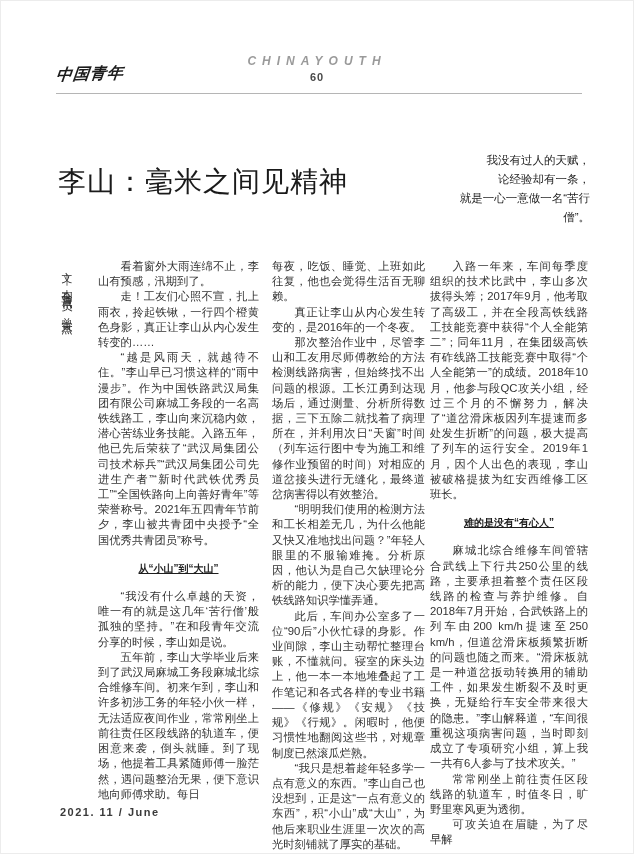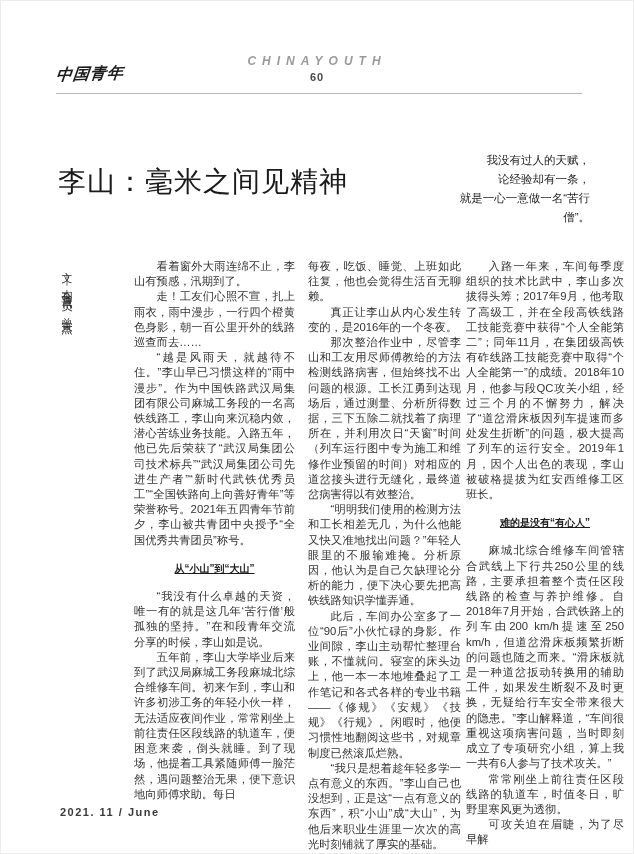--- a/index.html
+++ b/index.html
@@ -86,21 +86,20 @@
   }
   
   .col {
     position: absolute;
     top: 258px;
     width: 161px;
     font-size: 11.3px;
     line-height: 15.2px;
     text-align: justify;
     color: #333333;
-    margin-left: 36px;
   }
   .col-1 { left: 97px; }
   .col-2 { left: 271px; width: 153px; }
   .col-3 { left: 429px; width: 158px; }
   .para {
     margin: 0;
     text-indent: 2em;
   }
   .para.no-indent { text-indent: 0; }
   .subhead {
@@ -135,21 +134,21 @@
 <div class="pull-quote">
   <span>我没有过人的天赋，</span>
   <span>论经验却有一条，</span>
   <span>就是一心一意做一名“苦行僧”。</span>
 </div>
 
 <div class="byline-vertical">文｜本刊通讯员　曾宣杰</div>
 
 <div class="col col-1">
     <p class="para">看着窗外大雨连绵不止，李山有预感，汛期到了。</p>
-    <p class="para">走！工友们心照不宣，扎上雨衣，雨中漫步，一行四个橙黄色身影，朝一百公里开外的线路巡查而去……</p>
+    <p class="para">走！工友们心照不宣，扎上雨衣，拎起铁锹，一行四个橙黄色身影，真正让李山从内心发生转变的……</p>
     <p class="para">“越是风雨天，就越待不住。”李山早已习惯这样的“雨中漫步”。作为中国铁路武汉局集团有限公司麻城工务段的一名高铁线路工，李山向来沉稳内敛，潜心苦练业务技能。入路五年，他已先后荣获了“武汉局集团公司技术标兵”“武汉局集团公司先进生产者”“新时代武铁优秀员工”“全国铁路向上向善好青年”等荣誉称号。2021年五四青年节前夕，李山被共青团中央授予“全国优秀共青团员”称号。</p>
     <h3 class="subhead">从“小山”到“大山”</h3>
     <p class="para">“我没有什么卓越的天资，唯一有的就是这几年‘苦行僧’般孤独的坚持。”在和段青年交流分享的时候，李山如是说。</p>
     <p class="para">五年前，李山大学毕业后来到了武汉局麻城工务段麻城北综合维修车间。初来乍到，李山和许多初涉工务的年轻小伙一样，无法适应夜间作业，常常刚坐上前往责任区段线路的轨道车，便困意来袭，倒头就睡。到了现场，他提着工具紧随师傅一脸茫然，遇问题整治无果，便下意识地向师傅求助。每日</p>
   </div>
 <div class="col col-2">
     <p class="para no-indent">每夜，吃饭、睡觉、上班如此往复，他也会觉得生活百无聊赖。</p>
     <p class="para">真正让李山从内心发生转变的，是2016年的一个冬夜。</p>
     <p class="para">那次整治作业中，尽管李山和工友用尽师傅教给的方法检测线路病害，但始终找不出问题的根源。工长江勇到达现场后，通过测量、分析所得数据，三下五除二就找着了病理所在，并利用次日“天窗”时间（列车运行图中专为施工和维修作业预留的时间）对相应的道岔接头进行无缝化，最终道岔病害得以有效整治。</p>
     <p class="para">“明明我们使用的检测方法和工长相差无几，为什么他能又快又准地找出问题？”年轻人眼里的不服输难掩。分析原因，他认为是自己欠缺理论分析的能力，便下决心要先把高铁线路知识学懂弄通。</p>

